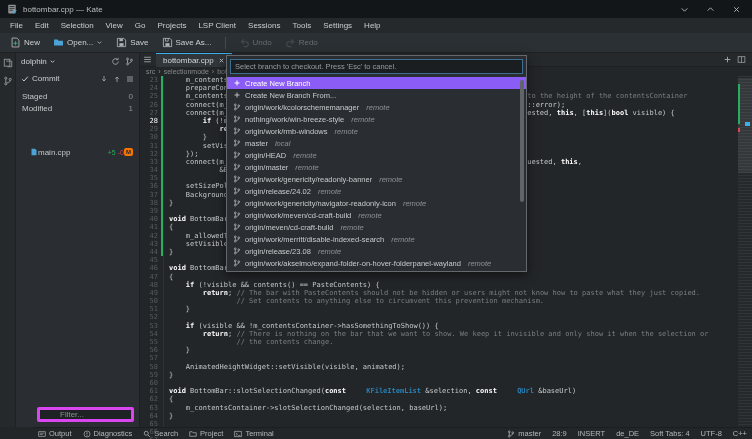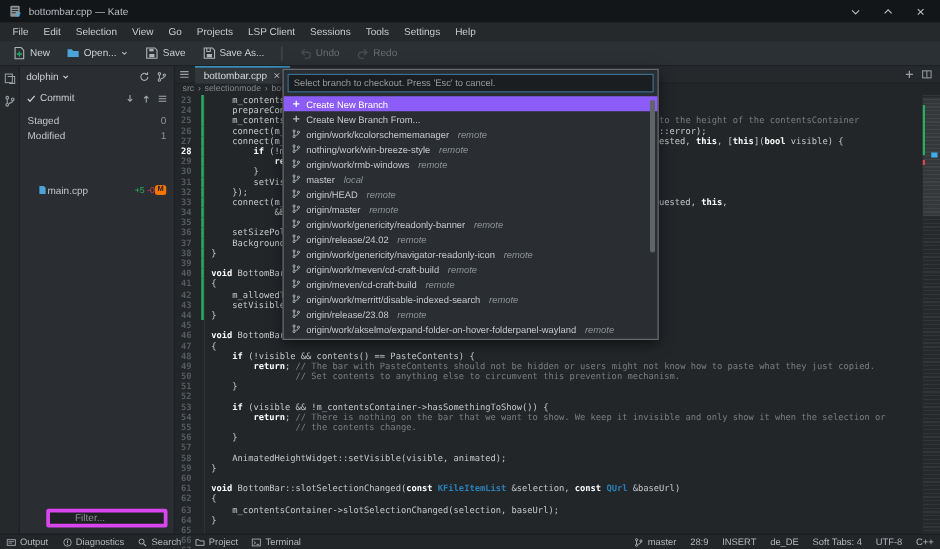--- a/index.html
+++ b/index.html
@@ -45,39 +45,39 @@
   .gp-filter::placeholder { color:#8a9093; }
 
   
   .editorarea { flex:1; display:flex; flex-direction:column; min-width:0; background:#232629; }
   .tabbar { height:14px; background:#26292c; border-bottom:1px solid #1e2124; display:flex; align-items:center; gap:4px; padding:0 3px; flex:none; color:#9aa0a4; }
   .tab { height:14px; background:#31363b; color:#d5d8da; font-size:8px; display:flex; align-items:center; gap:4px; padding:0 7px; border-top:1px solid #3daee9; }
   .tabbar-right { margin-left:auto; display:flex; gap:5px; padding-right:3px; }
   .breadcrumb { height:9px; display:flex; align-items:center; gap:3px; padding-left:6px; font-size:7px; color:#85898c; flex:none; }
 
   .editor { flex:1; display:flex; min-height:0; position:relative; font-family:"DejaVu Sans Mono", monospace; font-size:7px; line-height:8.2px; }
-  .gutter { width:24px; flex:none; text-align:center; color:#565b5f; background:#232629; border-right:1px solid #2e3236;font-weight:bold; }
+  .gutter { width:24px; flex:none; text-align:right; color:#565b5f; background:#232629; border-right:1px solid #2e3236; }
   .ln { height:8.2px; padding-right:3px; border-right:2px solid transparent; }
   .ln.chg { border-right-color:#27ae60; }
   .ln.cur { color:#fcfcfc; }
   .code { flex:1; padding-left:5px; white-space:pre; overflow:hidden; color:#c5c9cb; }
   .cl { height:8.2px; }
   .kw { color:#fcfcfc; font-weight:bold; }
-  .ty { color:#2980b9; font-weight:bold; }
+  .ty { color:#2980b9; font-weight:bold;margin-left:16px; }
   .cm { color:#7a7e81; }
 
   .minimap { width:14px; flex:none; background:#26292c; position:relative; overflow:hidden; }
   .minimap .tex { position:absolute; inset:0; background:repeating-linear-gradient(to bottom, rgba(200,205,208,.14) 0 1px, transparent 1px 3px); opacity:.5; }
   .mm-viewport { position:absolute; left:0; right:0; top:2px; height:95px; background:rgba(255,255,255,.07); }
   .mm-green { position:absolute; left:0; width:2px; top:8px; height:40px; background:#27ae60; }
   .mm-red { position:absolute; left:0; width:2px; top:52px; height:4px; background:#da4453; }
   .mm-blue { position:absolute; right:2px; width:5px; height:4px; top:46px; background:#3daee9; }
 
   
-  .statusbar { height:12px; background:#232629; border-top:1px solid #1b1e20; display:flex; align-items:center; font-size:7.5px; color:#b4b8bb; padding:0 5px; gap:11px; flex:none; }
+  .statusbar { height:12px; background:#232629; border-top:1px solid #1b1e20; display:flex; align-items:center; font-size:7.5px; color:#b4b8bb; padding:0 5px; gap:11px; flex:none;margin-left:33px; }
   .sb-item { display:flex; align-items:center; gap:3px; }
   .sb-right { margin-left:auto; display:flex; align-items:center; gap:11px; }
 
   
   .popup { position:absolute; left:226px; top:55px; width:301px; background:#2a2e32; border:1px solid #65696d; box-shadow:0 3px 10px rgba(0,0,0,.55); z-index:20; }
   .popup-prompt { display:block; width:293px; margin:3px; height:15px; background:#1b1e20; border:1px solid #3b6e8f; color:#969b9e; font-size:7.5px; padding:0 4px; font-family:inherit; outline:none; }
   .popup-prompt::placeholder { color:#969b9e; }
   .popup-list { position:relative; padding-bottom:2px; }
   .popup-item { height:12px; display:flex; align-items:center; gap:4px; padding:0 5px; font-size:7.5px; color:#c6cacc; }
   .popup-item.selected { background:#8b5cf6; color:#ffffff; }

